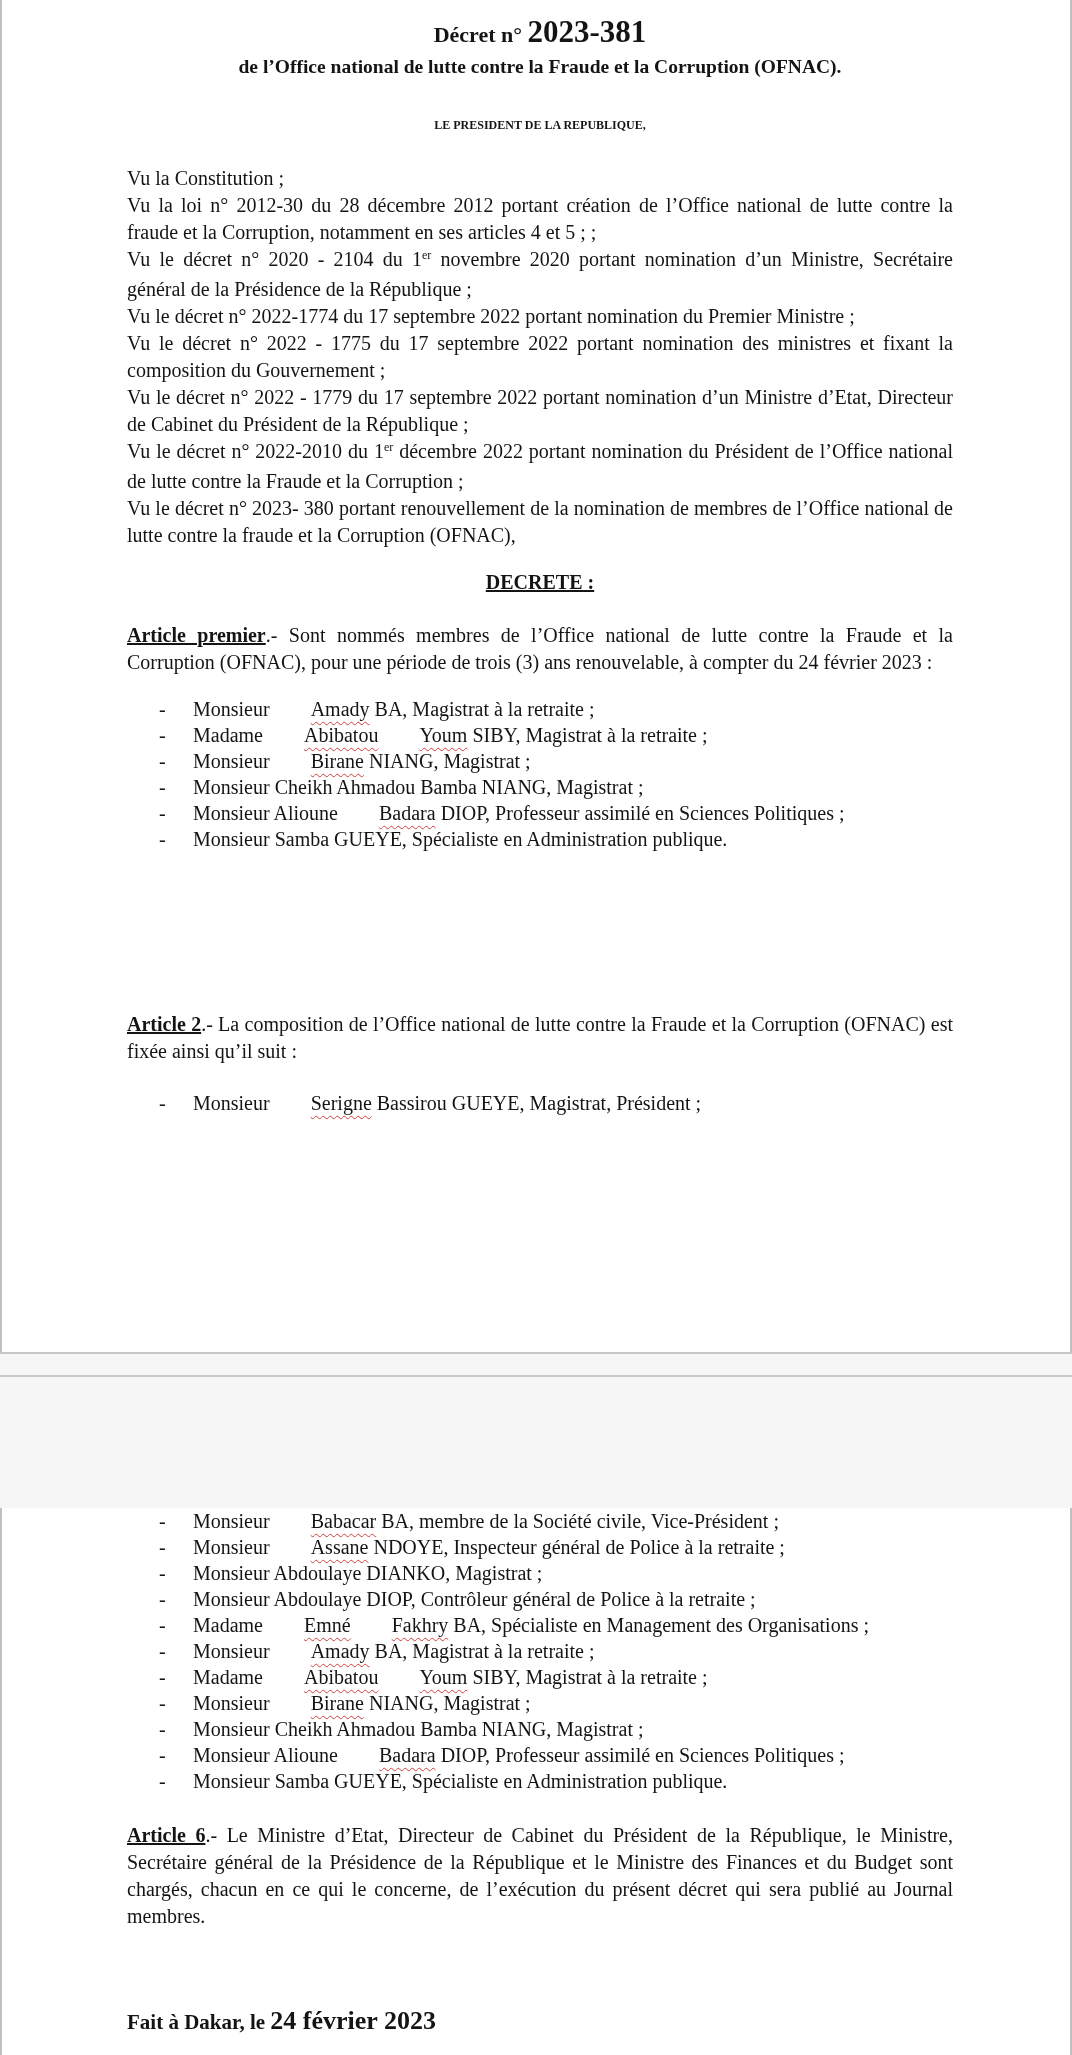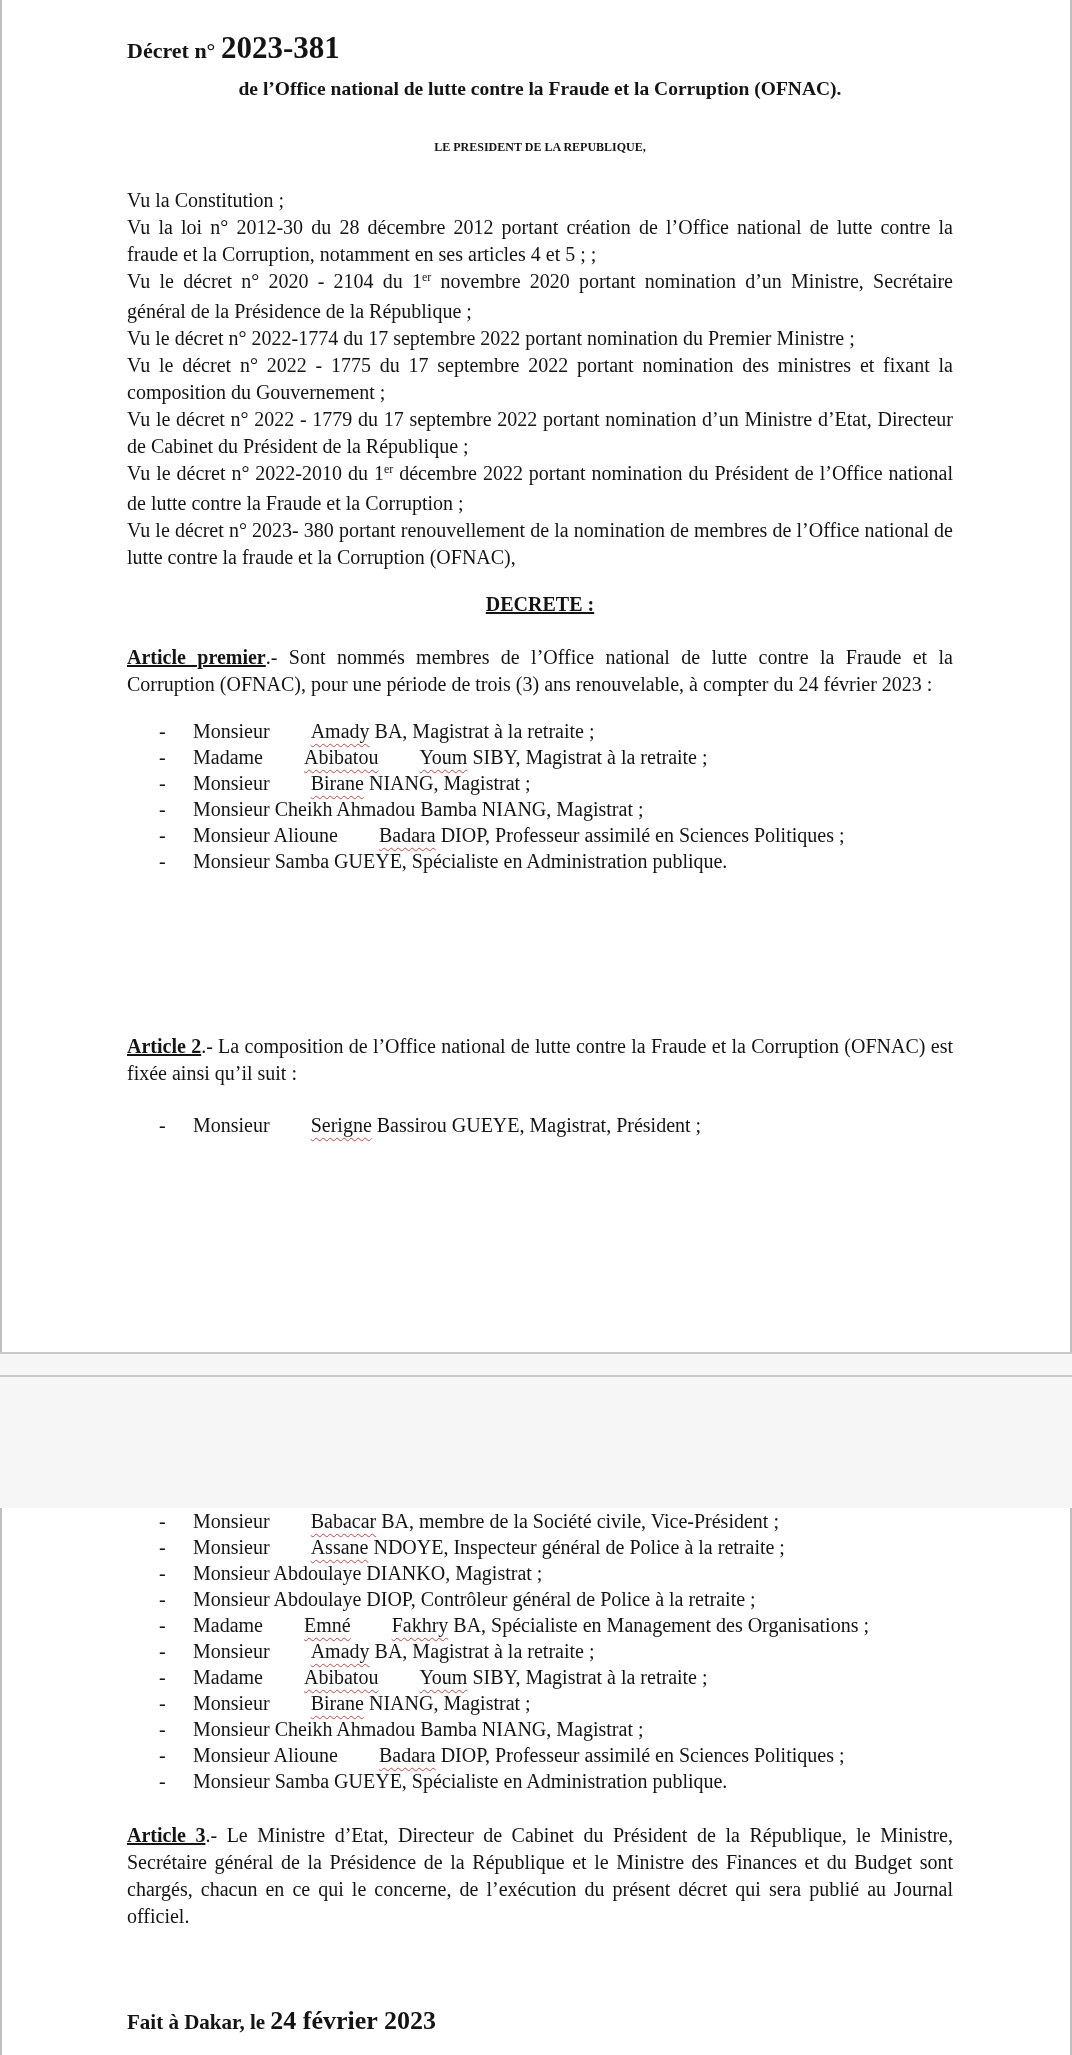--- a/index.html
+++ b/index.html
@@ -13,21 +13,21 @@
     border-left:2px solid #bfbfbf;border-right:2px solid #bfbfbf;
     box-sizing:border-box;
   }
   .page1{height:1352px;padding:6px 117px 0 125px;}
   .page2{height:668px;padding:0 117px 0 125px;}
   .page-gap{
     height:25px;background:#f6f6f6;box-sizing:border-box;
     border-top:2px solid #c8c8c8;border-bottom:2px solid #c8c8c8;
   }
 
-  .title-line{line-height:48px;margin-top:18px;white-space:nowrap;}
+  .title-line{text-align:center;line-height:36px;margin-top:8px;white-space:nowrap;}
   .t-prefix{font-weight:bold;font-size:22px;}
   .t-number{font-weight:bold;font-size:31px;}
   .subtitle{text-align:center;font-weight:bold;font-size:19.5px;line-height:23px;}
   .salutation{text-align:center;font-weight:bold;font-size:12px;line-height:27px;margin-top:34px;}
 
   .visas{margin-top:26px;}
   .visa{font-size:20px;line-height:27px;text-align:justify;}
 
   .decrete{
     text-align:center;font-weight:bold;font-size:20px;line-height:27px;
@@ -111,20 +111,20 @@
         <div class="li"><span class="dash">-</span><span><span>Monsieur Abdoulaye DIOP, Contrôleur général de Police à la retraite&nbsp;;</span></span></div>
         <div class="li"><span class="dash">-</span><span><span>Madame </span><span class="sq">Emné</span><span> </span><span class="sq">Fakhry</span><span> BA, Spécialiste en Management des Organisations&nbsp;;</span></span></div>
         <div class="li"><span class="dash">-</span><span><span>Monsieur </span><span class="sq">Amady</span><span> BA, Magistrat à la retraite&nbsp;;</span></span></div>
         <div class="li"><span class="dash">-</span><span><span>Madame </span><span class="sq">Abibatou</span><span> </span><span class="sq">Youm</span><span> SIBY, Magistrat à la retraite&nbsp;;</span></span></div>
         <div class="li"><span class="dash">-</span><span><span>Monsieur </span><span class="sq">Birane</span><span> NIANG, Magistrat&nbsp;;</span></span></div>
         <div class="li"><span class="dash">-</span><span><span>Monsieur Cheikh Ahmadou Bamba NIANG, Magistrat&nbsp;;</span></span></div>
         <div class="li"><span class="dash">-</span><span><span>Monsieur Alioune </span><span class="sq">Badara</span><span> DIOP, Professeur assimilé en Sciences Politiques&nbsp;;</span></span></div>
         <div class="li"><span class="dash">-</span><span><span>Monsieur Samba GUEYE, Spécialiste en Administration publique.</span></span></div>
       </div>
 
-    <div class="article article3"><span class="b u">Article 3</span><span>.- Le Ministre d’Etat, Directeur de Cabinet du Président de la République, le Ministre, Secrétaire général de la Présidence de la République et le Ministre des Finances et du Budget sont chargés, chacun en ce qui le concerne, de l’exécution du présent décret qui sera publié au Journal officiel.</span></div>
+    <div class="article article3"><span class="b u">Article 6</span><span>.- Le Ministre d’Etat, Directeur de Cabinet du Président de la République, le Ministre, Secrétaire général de la Présidence de la République et le Ministre des Finances et du Budget sont chargés, chacun en ce qui le concerne, de l’exécution du présent décret qui sera publié au Journal membres.</span></div>
 
     <div class="signature">
       <span class="sig-prefix">Fait à Dakar, le </span><span class="sig-date">24 février 2023</span>
     </div>
   </div>
 
 </div>
 
 </body></html>

